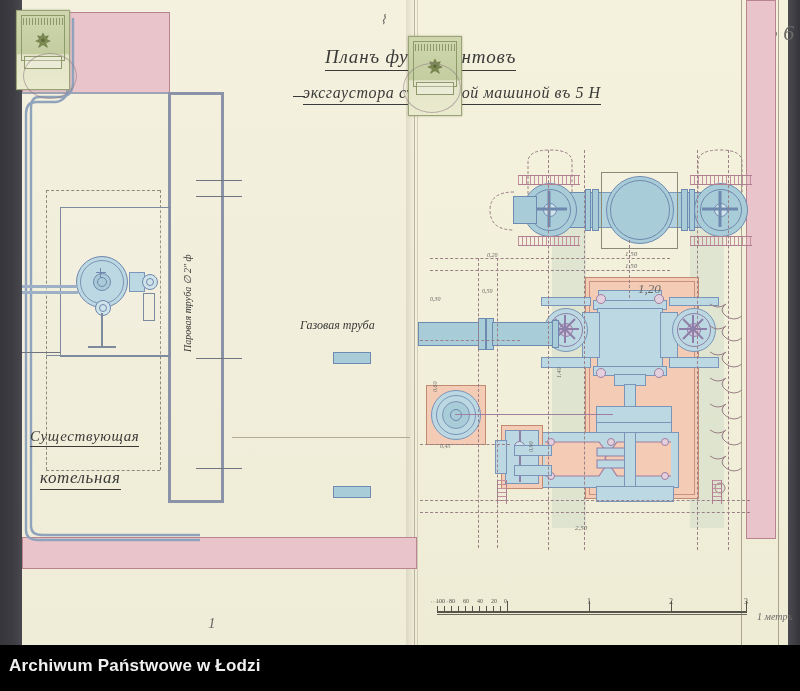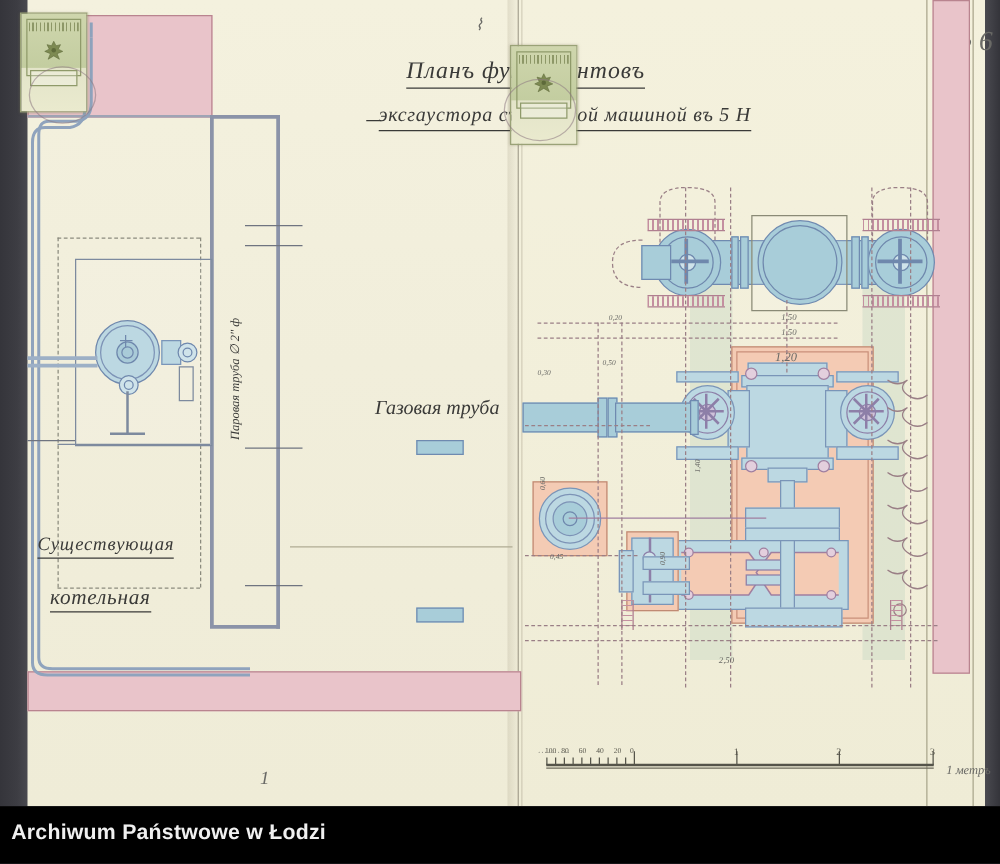--- a/index.html
+++ b/index.html
@@ -143,21 +143,21 @@
   <div class="ln-thin" style="left:196px;top:358px;width:46px;height:1px;background:#6f7480;"></div>
   <div class="ln-thin" style="left:196px;top:468px;width:46px;height:1px;background:#6f7480;"></div>
   <div class="ln-thin" style="left:22px;top:352px;width:38px;height:1px;background:#6f7480;"></div>
   <div class="ln-thin" style="left:232px;top:437px;width:178px;height:1px;background:#b0ac94;"></div>
 
   <div class="pencil" style="left:208px;top:615px;font-size:15px;">1</div>
 
   <div class="ink ul" style="left:30px;top:428px;font-size:15px;letter-spacing:.6px;">Существующая</div>
   <div class="ink ul" style="left:40px;top:468px;font-size:17px;letter-spacing:.6px;">котельная</div>
 
-  <div class="ink" style="left:300px;top:318px;font-size:16px;">Газовая труба</div>
+  <div class="ink" style="left:300px;top:318px;font-size:12px;">Газовая труба</div>
 
   <div class="ink" style="left:182px;top:352px;font-size:10px;
        transform:rotate(-90deg);transform-origin:0 0;">Паровая труба ∅ 2" ф</div>
 
   <div class="ink" style="left:325px;top:46px;font-size:19px;letter-spacing:.8px;
        border-bottom:1px solid #3a3a38;padding-bottom:2px;">Планъ фундаментовъ</div>
   <div class="ink" style="left:303px;top:84px;font-size:16px;letter-spacing:.6px;
        border-bottom:1px solid #3a3a38;padding-bottom:2px;">эксгаустора съ паровой машиной въ 5 H</div>
   <div class="ln-thin" style="left:293px;top:96px;width:12px;height:1px;background:#3a3a38;"></div>
 
@@ -339,21 +339,21 @@
 
   <div class="dash-h" style="left:430px;top:258px;width:240px;"></div>
   <div class="dash-h" style="left:430px;top:270px;width:240px;"></div>
   <div class="dash-h" style="left:420px;top:500px;width:330px;"></div>
   <div class="dash-h" style="left:420px;top:512px;width:330px;"></div>
   <div class="dash-h" style="left:420px;top:340px;width:100px;"></div>
   <div class="dash-h" style="left:420px;top:444px;width:90px;"></div>
 
   <div class="pencil" style="left:625px;top:250px;font-size:7px;">1,50</div>
   <div class="pencil" style="left:625px;top:262px;font-size:7px;">1,50</div>
-  <div class="pencil" style="left:620px;top:281px;font-size:10px;">1,20</div>
+  <div class="pencil" style="left:638px;top:281px;font-size:13px;">1,20</div>
   <div class="pencil" style="left:487px;top:252px;font-size:6px;">0,20</div>
   <div class="pencil" style="left:556px;top:378px;font-size:6px;transform:rotate(-90deg);transform-origin:0 0;">1,40</div>
   <div class="pencil" style="left:528px;top:452px;font-size:6px;transform:rotate(-90deg);transform-origin:0 0;">0,90</div>
   <div class="pencil" style="left:575px;top:524px;font-size:7px;">2,50</div>
   <div class="pencil" style="left:440px;top:443px;font-size:6px;">0,45</div>
   <div class="pencil" style="left:432px;top:392px;font-size:6px;transform:rotate(-90deg);transform-origin:0 0;">0,60</div>
   <div class="pencil" style="left:430px;top:296px;font-size:6px;">0,30</div>
   <div class="pencil" style="left:482px;top:288px;font-size:6px;">0,50</div>
 
 

